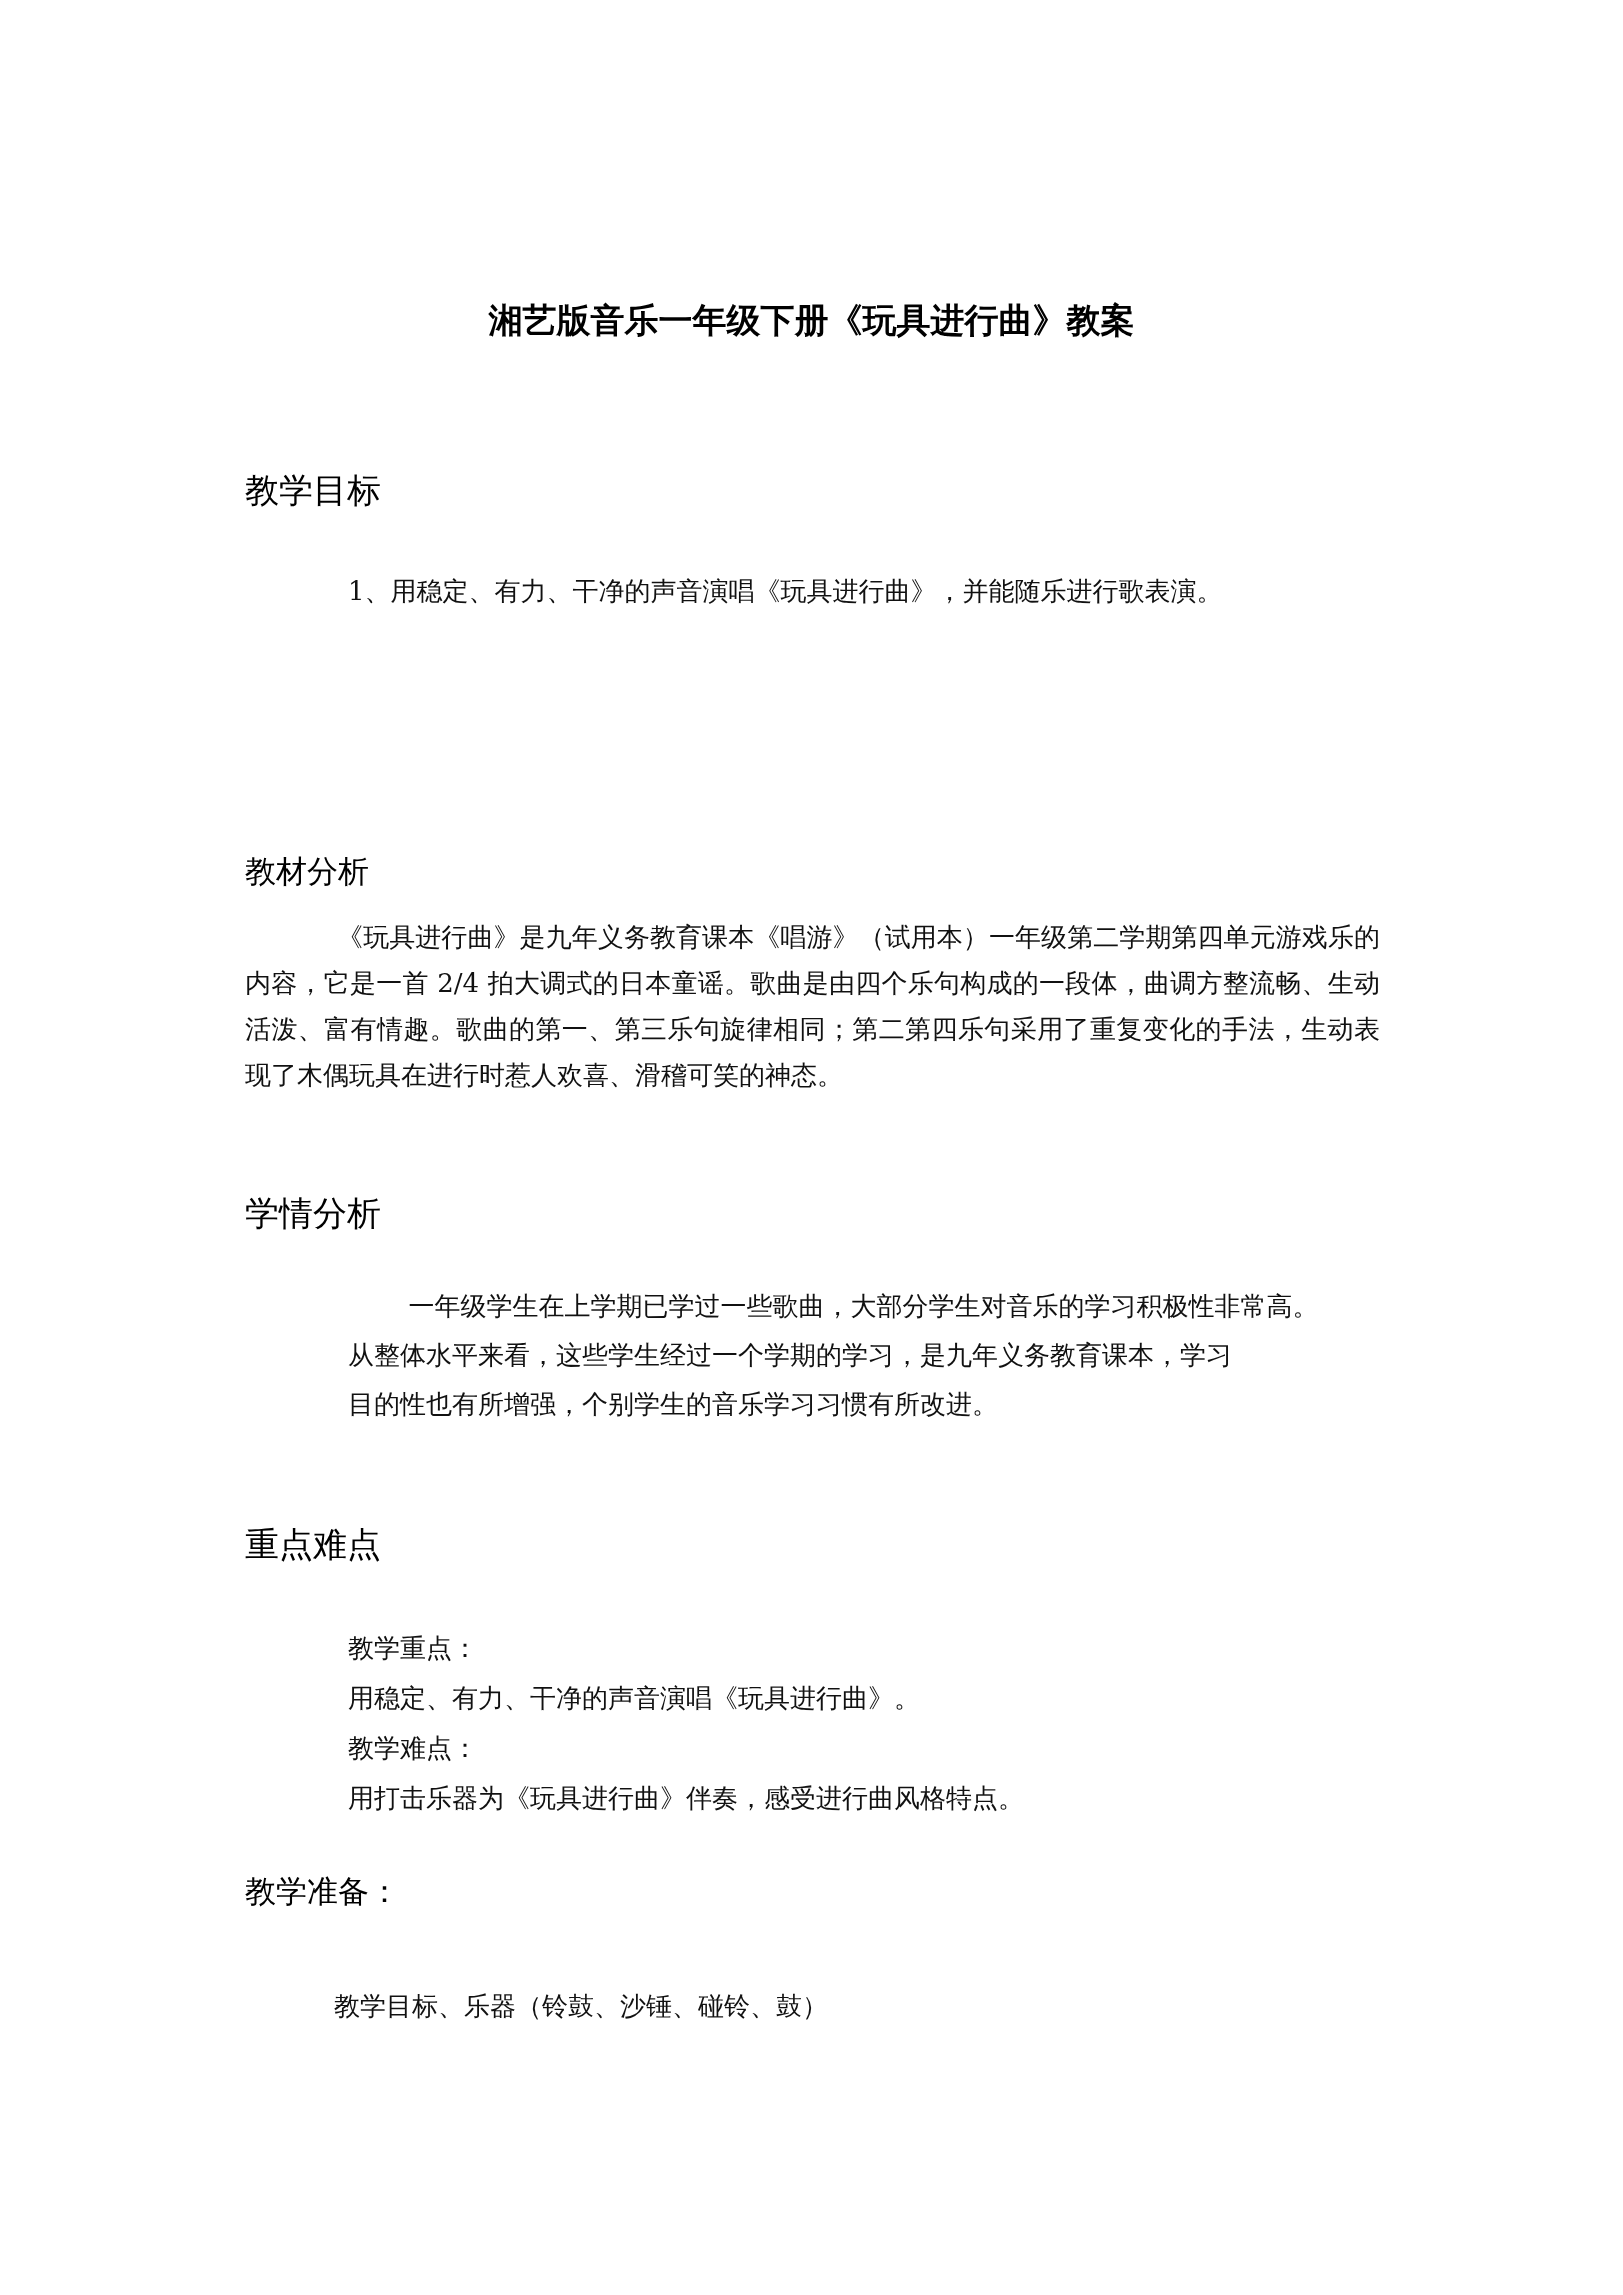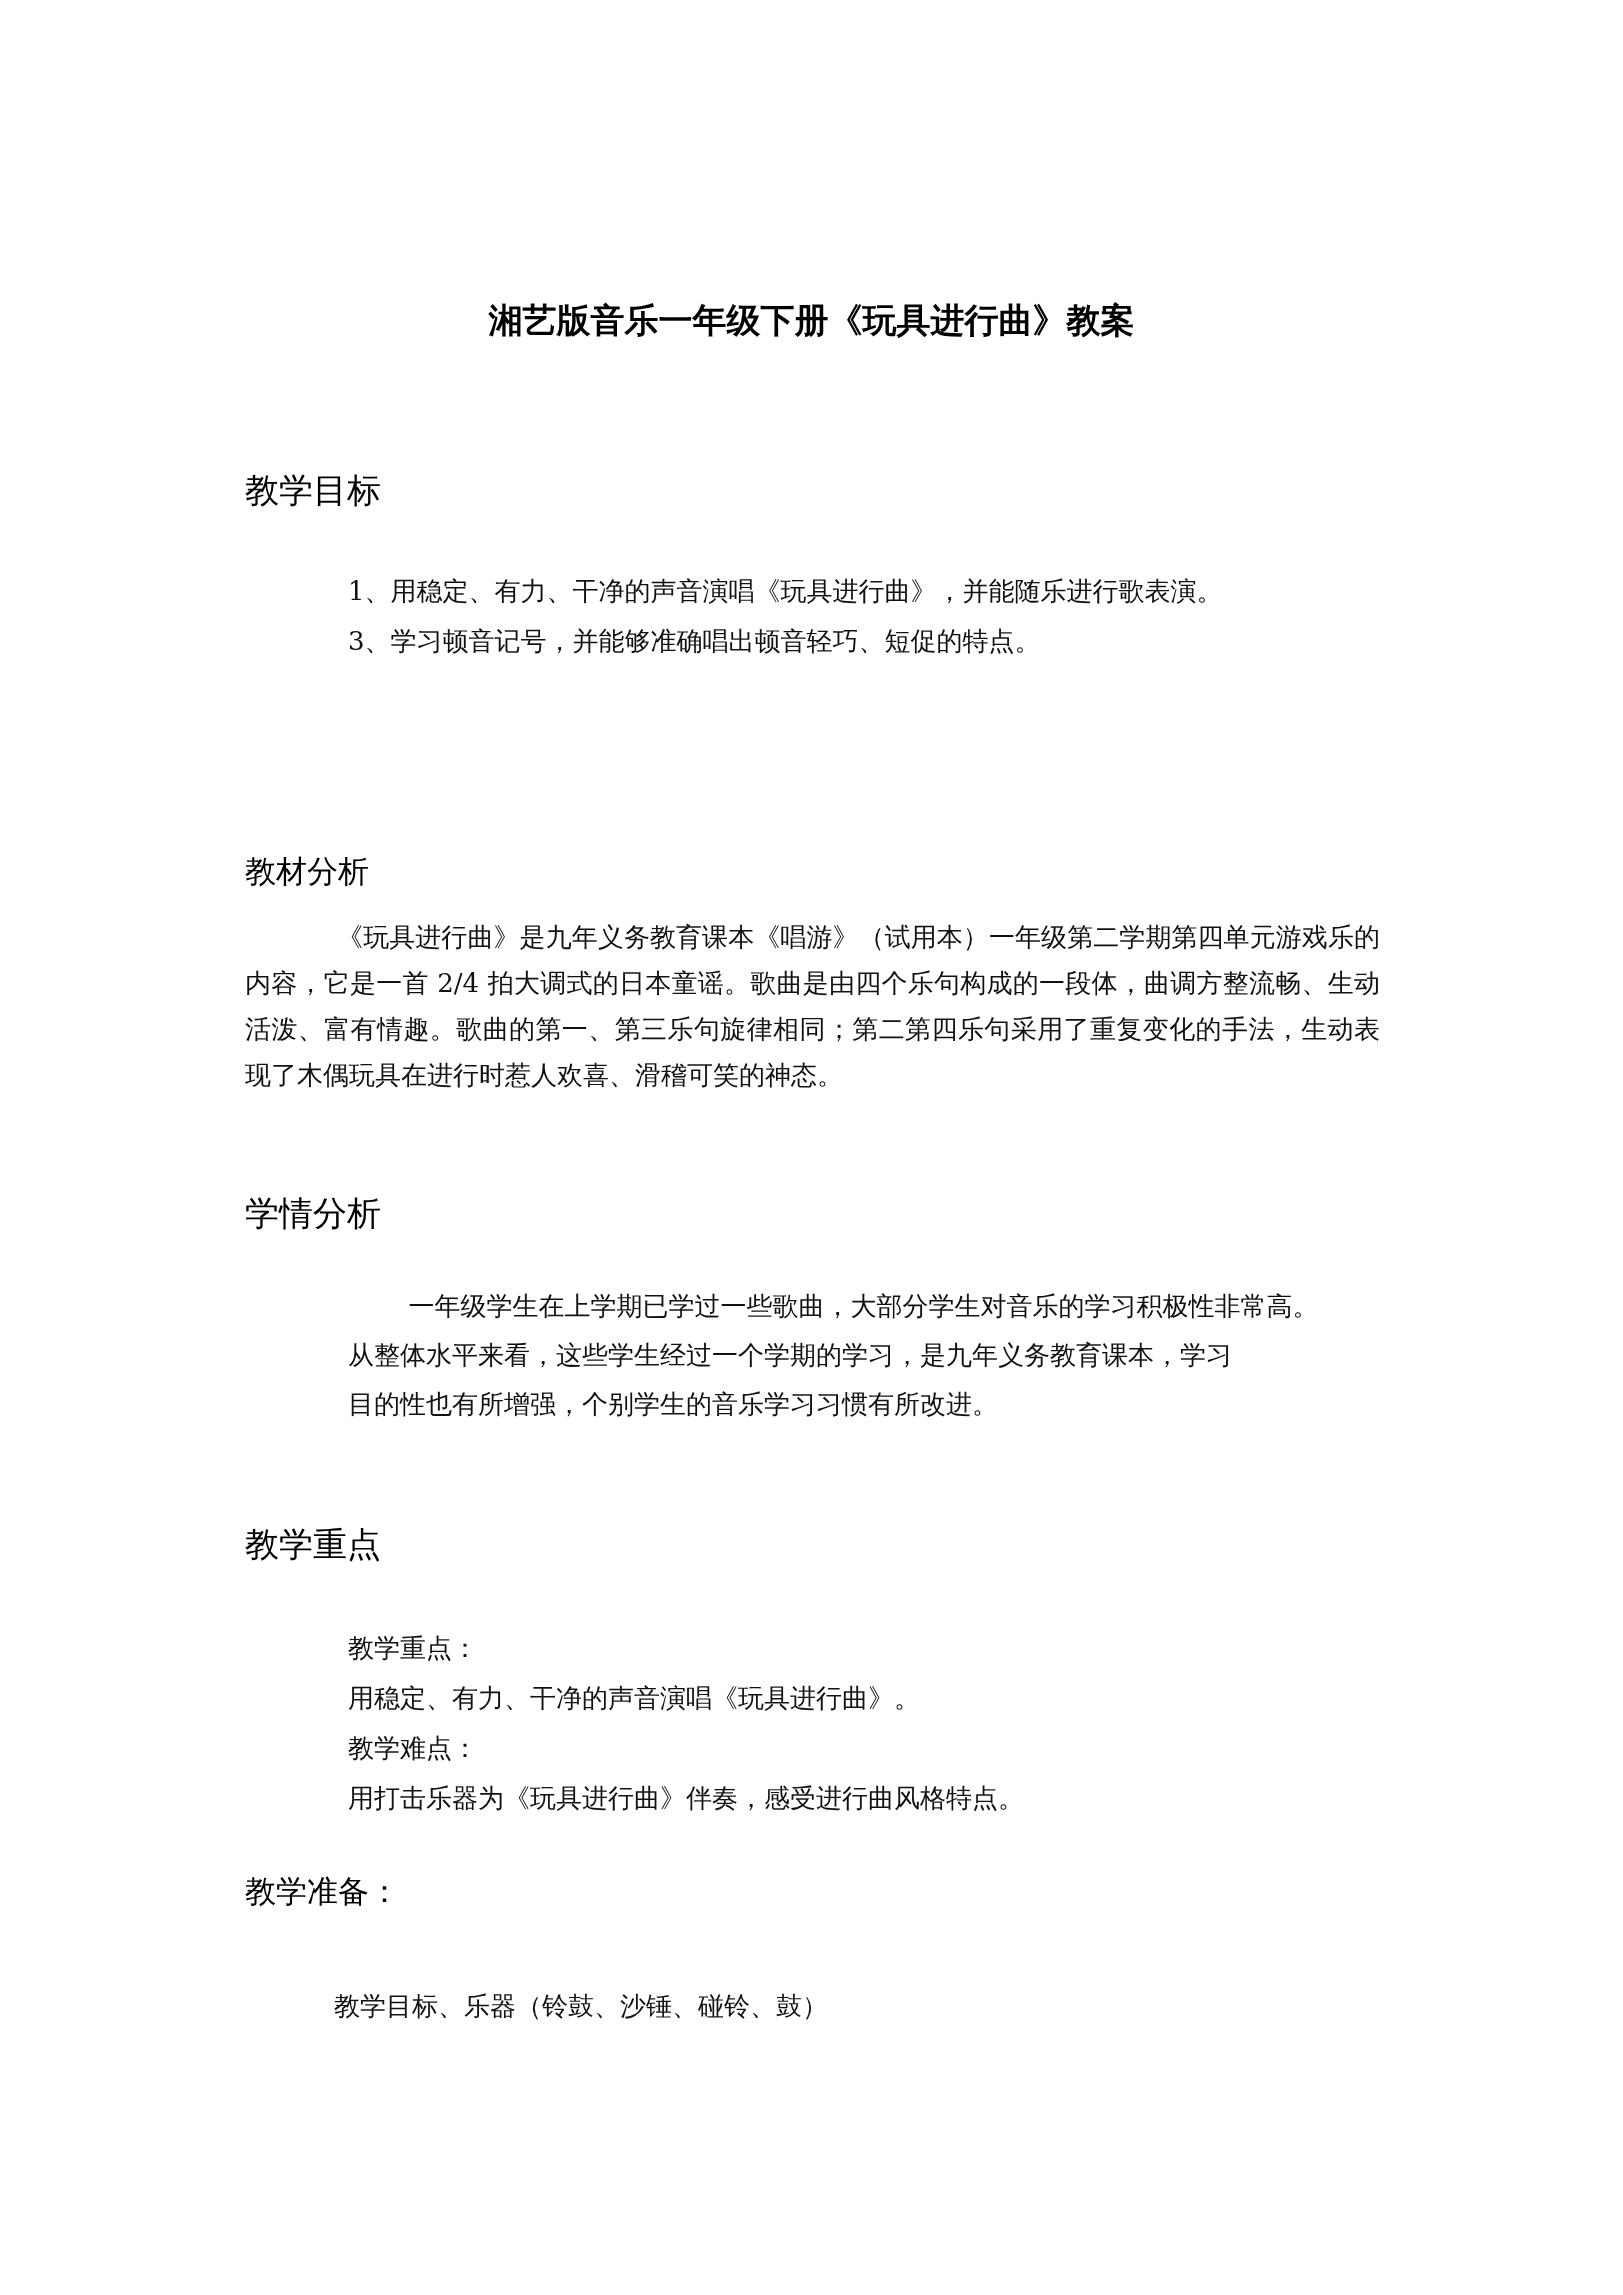--- a/index.html
+++ b/index.html
@@ -32,34 +32,33 @@
 </head>
 <body>
 
 <div class="page">
 
   <div class="title">湘艺版音乐一年级下册《玩具进行曲》教案</div>
 
   <div class="h" style="top:470px;">教学目标</div>
   <div class="p obj-list">
     <span class="line">1、用稳定、有力、干净的声音演唱《玩具进行曲》，并能随乐进行歌表演。</span>
-    <span class="line">3、学习顿音记号，并能够准确唱出顿音轻巧、短促的特点。</span>
   </div>
 
   <div class="h small" style="top:811px;margin-top:40px;">教材分析</div>
   <p class="p para-block"><span class="indent"></span><span>《玩具进行曲》是九年义务教育课本《唱游》（试用本）一年级第二学期第四单元游戏乐的内容，它是一首 2/4 拍大调式的日本童谣。歌曲是由四个乐句构成的一段体，曲调方整流畅、生动活泼、富有情趣。歌曲的第一、第三乐句旋律相同；第二第四乐句采用了重复变化的手法，生动表现了木偶玩具在进行时惹人欢喜、滑稽可笑的神态。</span></p>
 
   <div class="h" style="top:1193px;">学情分析</div>
   <div class="p learn-block">
     <span class="line" style="white-space:pre;text-align:center;"> 一年级学生在上学期已学过一些歌曲，大部分学生对音乐的学习积极性非常高。</span>
     <span class="line">从整体水平来看，这些学生经过一个学期的学习，是九年义务教育课本，学习</span>
     <span class="line">目的性也有所增强，个别学生的音乐学习习惯有所改进。</span>
   </div>
 
-  <div class="h" style="top:1524px;">教学重点</div>
+  <div class="h" style="top:1524px;">重点难点</div>
   <div class="p key-block">
     <span class="line">教学重点：</span>
     <span class="line">用稳定、有力、干净的声音演唱《玩具进行曲》。</span>
     <span class="line">教学难点：</span>
     <span class="line">用打击乐器为《玩具进行曲》伴奏，感受进行曲风格特点。</span>
   </div>
 
   <div class="h small" style="top:1871px;">教学准备：</div>
   <div class="p prep-block">教学目标、乐器（铃鼓、沙锤、碰铃、鼓）</div>
 

